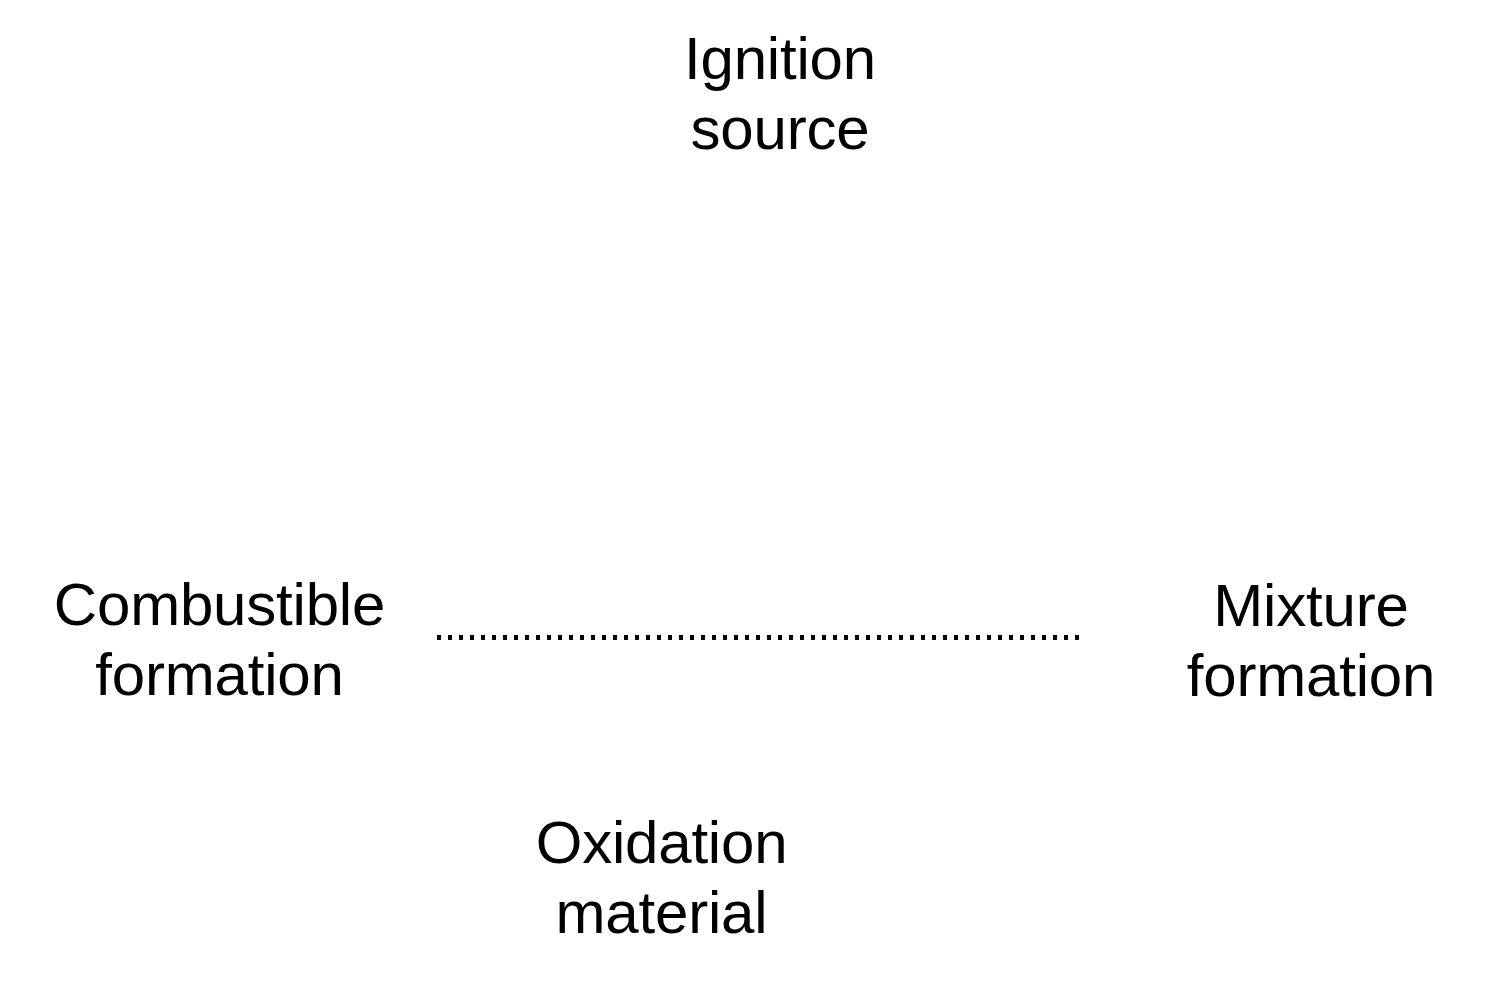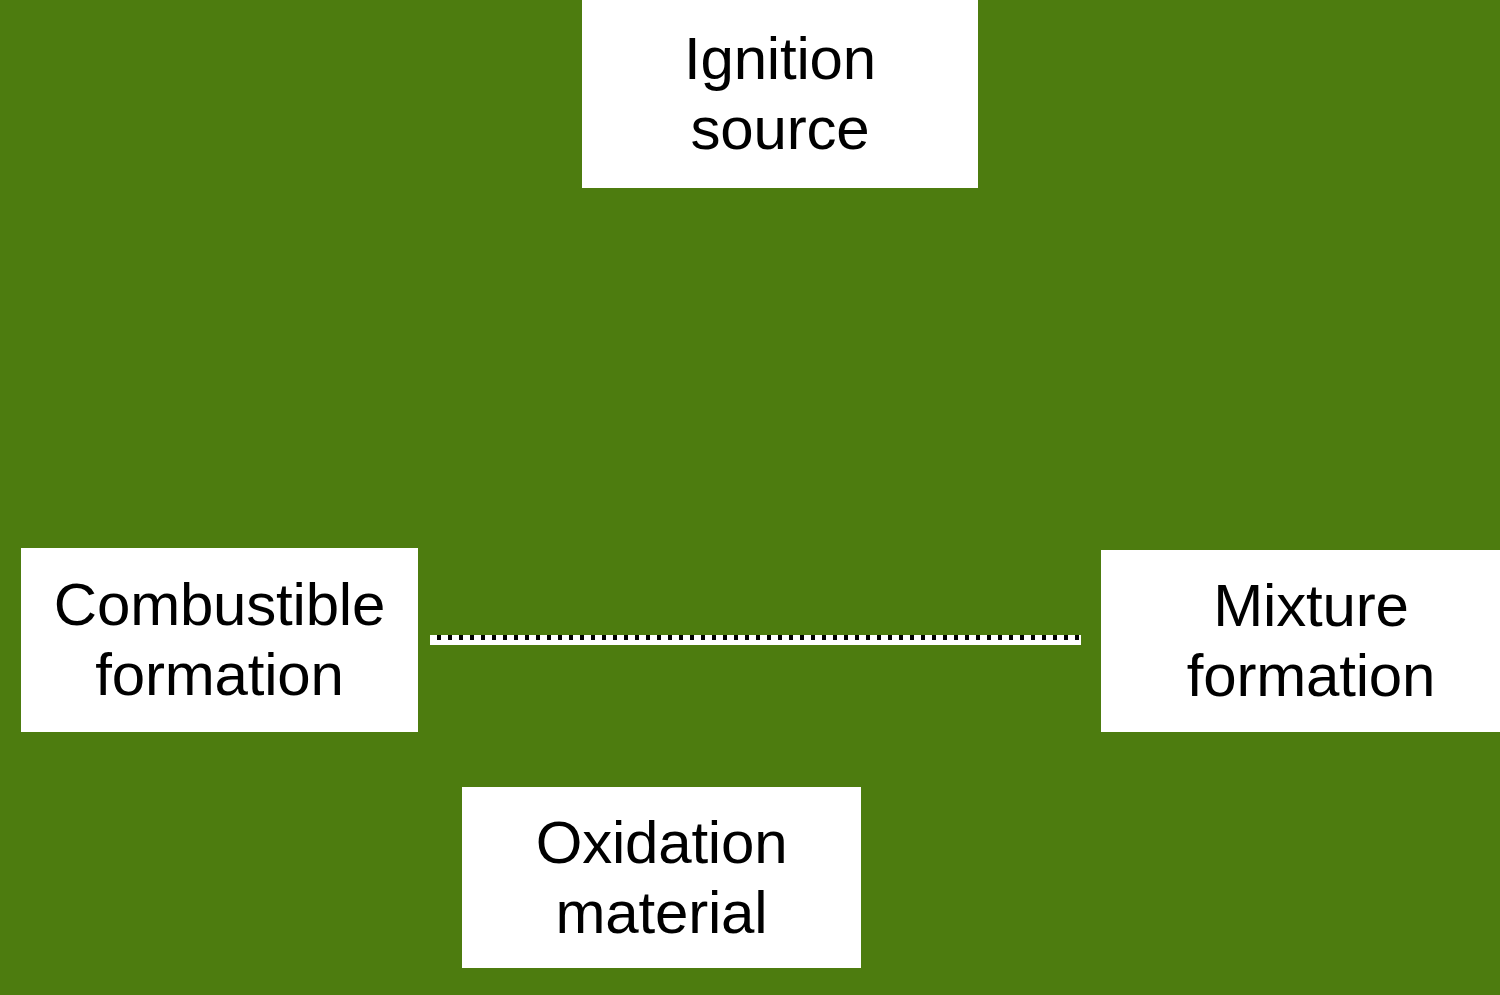--- a/index.html
+++ b/index.html
@@ -5,21 +5,21 @@
 <style>
   html, body {
     margin: 0;
     padding: 0;
     background: #000000;
   }
   #canvas {
     position: relative;
     width: 1500px;
     height: 995px;
-    background: #4d7c0f;
+    background: #ffffff;
     overflow: hidden;
     font-family: "Liberation Sans", sans-serif;
   }
   .node {
     position: absolute;
     background: #ffffff;
     color: #000000;
     display: flex;
     align-items: center;
     justify-content: center;

